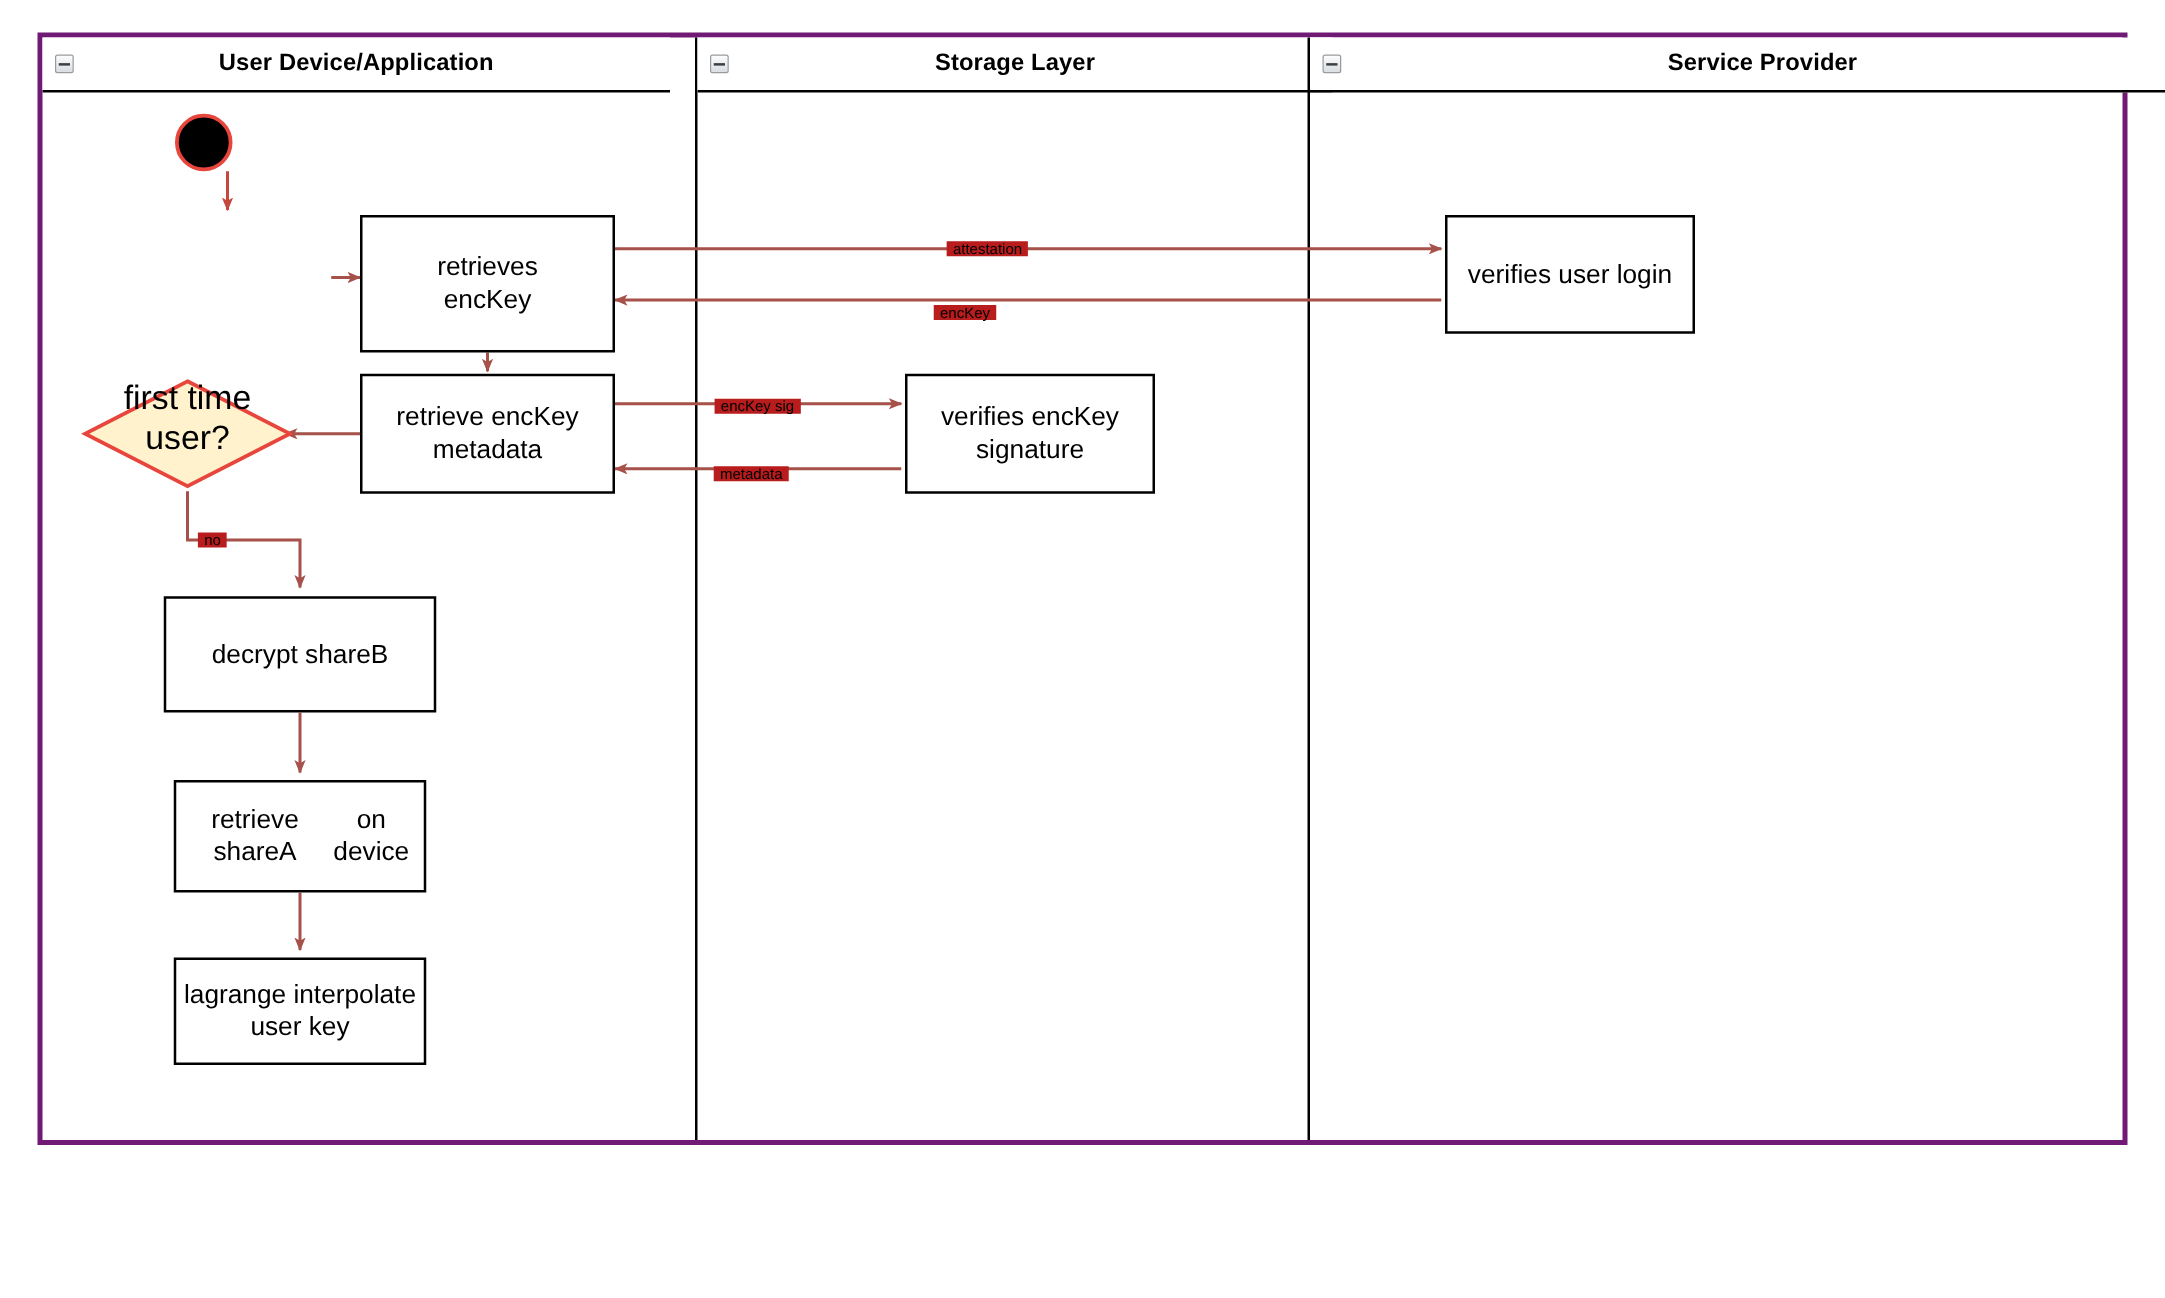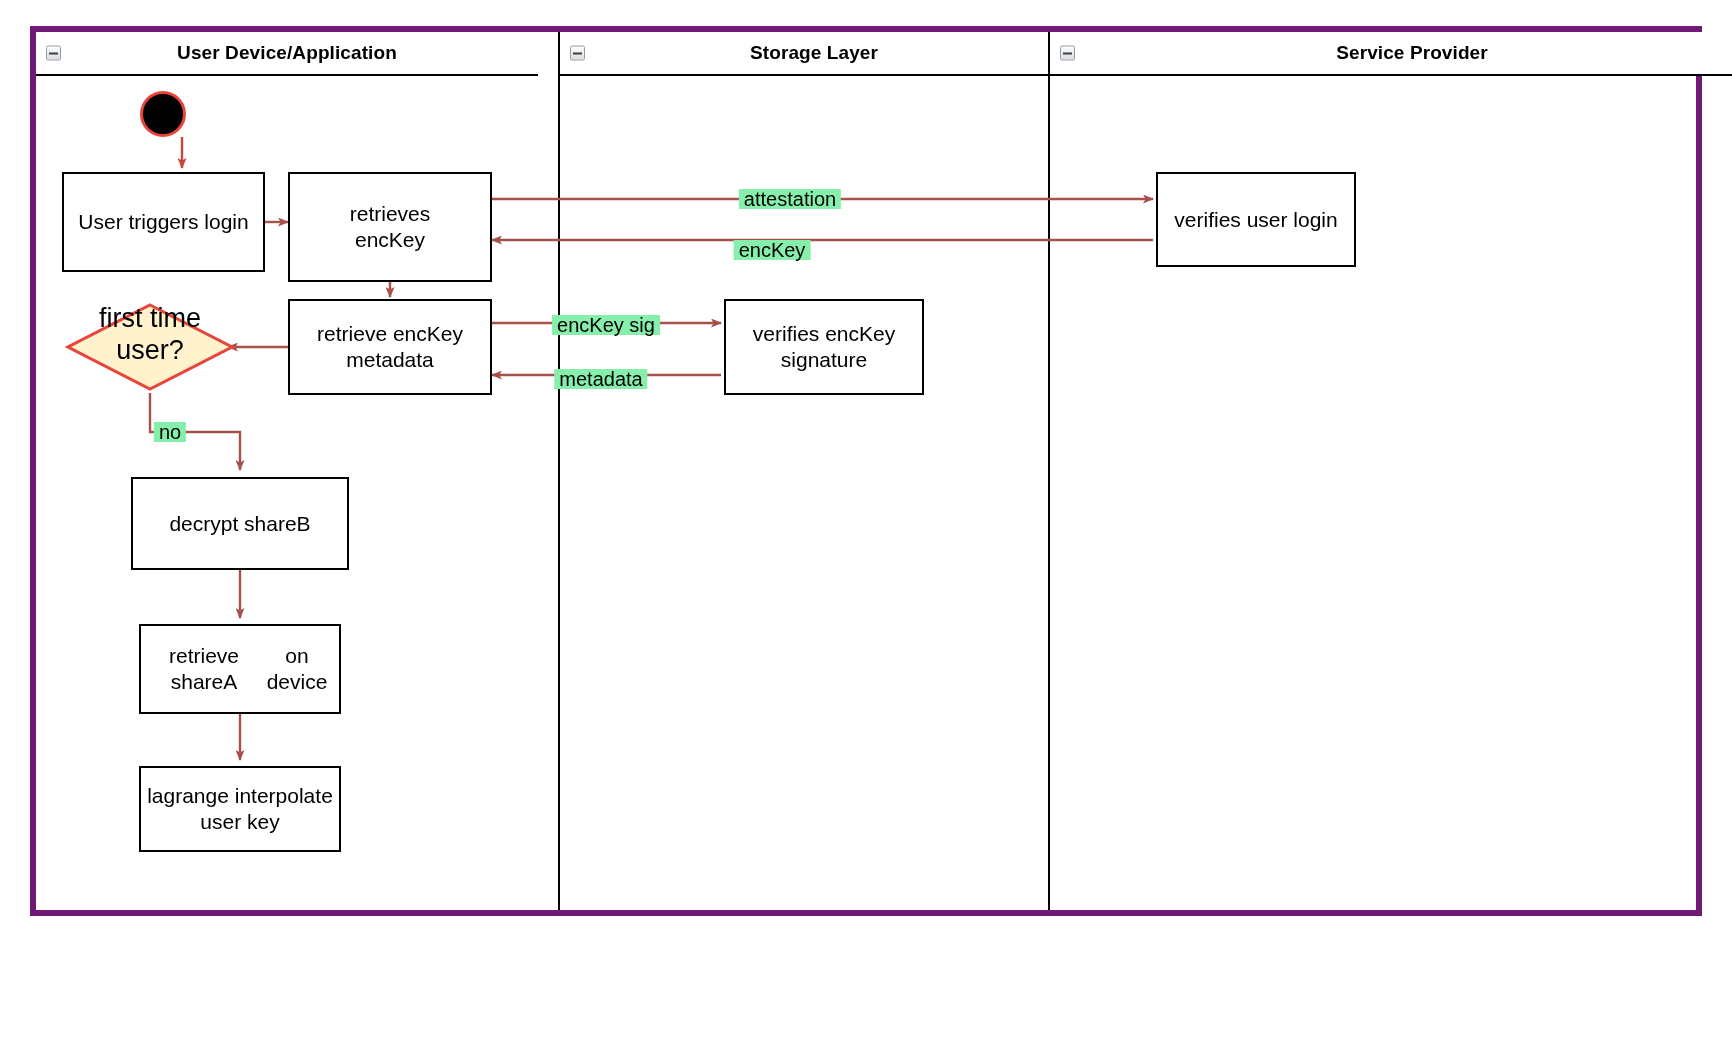--- a/index.html
+++ b/index.html
@@ -17,21 +17,21 @@
     overflow: hidden;
   }
 
   
   .pool {
     position: absolute;
     left: 30px;
     top: 26px;
     width: 1672px;
     height: 890px;
-    border: 6px solid #701a75;
+    border: 4px solid #701a75;
     box-sizing: border-box;
     background: #ffffff;
   }
   .lane {
     position: absolute;
     top: 0;
     height: 100%;
     box-sizing: border-box;
   }
   .lane + .lane { border-left: 2px solid #000000; }
@@ -126,23 +126,23 @@
   
   #edges {
     position: absolute;
     left: 0; top: 0;
     width: 1732px;
     height: 1038px;
     pointer-events: none;
   }
   .edge-label {
     position: absolute;
-    font-size: 20px;
-    color: #000000;
-    background: #86efac;
+    font-size: 12px;
+    color: #000000;
+    background: #b91c1c;
     padding: 0 5px;
     white-space: nowrap;
     transform: translate(-50%, -50%);
     line-height: 1;
   }
 </style>
 </head>
 <body>
 
 <div id="canvas">
@@ -241,23 +241,20 @@
   </svg>
 
   <div class="edge-label" style="left:790px; top:199px;">attestation</div>
   <div class="edge-label" style="left:772px; top:250px;">encKey</div>
   <div class="edge-label" style="left:606px; top:325px;">encKey sig</div>
   <div class="edge-label" style="left:601px; top:379px;">metadata</div>
   <div class="edge-label" style="left:170px; top:432px;">no</div>
 
   <div class="start-node" style="left:140px; top:91px;"></div>
 
-  <div class="node action" style="left:62px; top:172px; width:203px; height:100px;">
-    <span>User triggers login</span>
-  </div>
 
   <div class="node action" style="left:288px; top:172px; width:204px; height:110px; flex-direction:column;">
     <span>retrieves</span>
     <span>encKey</span>
   </div>
 
   <div class="node action" style="left:288px; top:299px; width:204px; height:96px; flex-direction:column;">
     <span>retrieve encKey</span>
     <span>metadata</span>
   </div>

